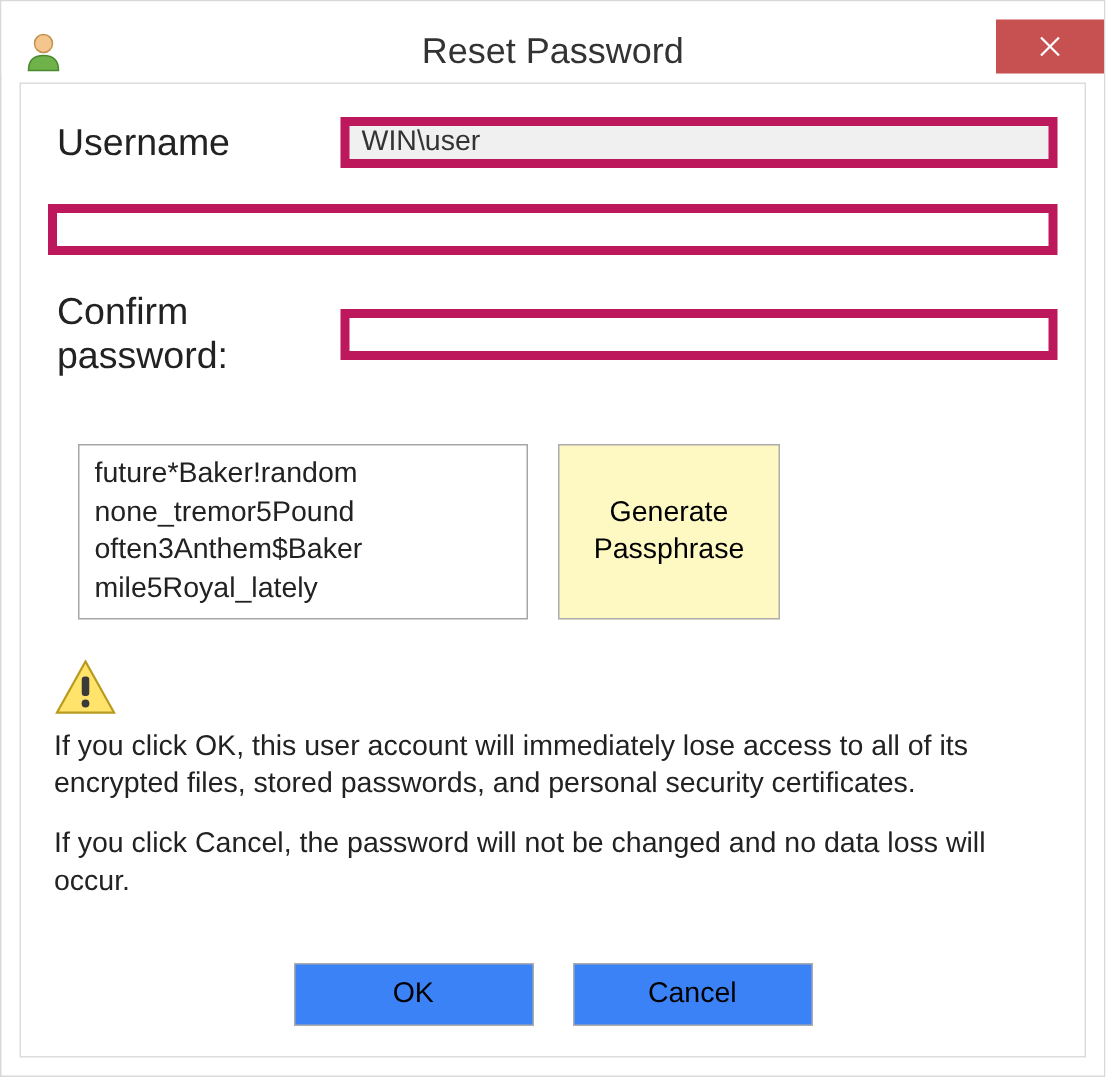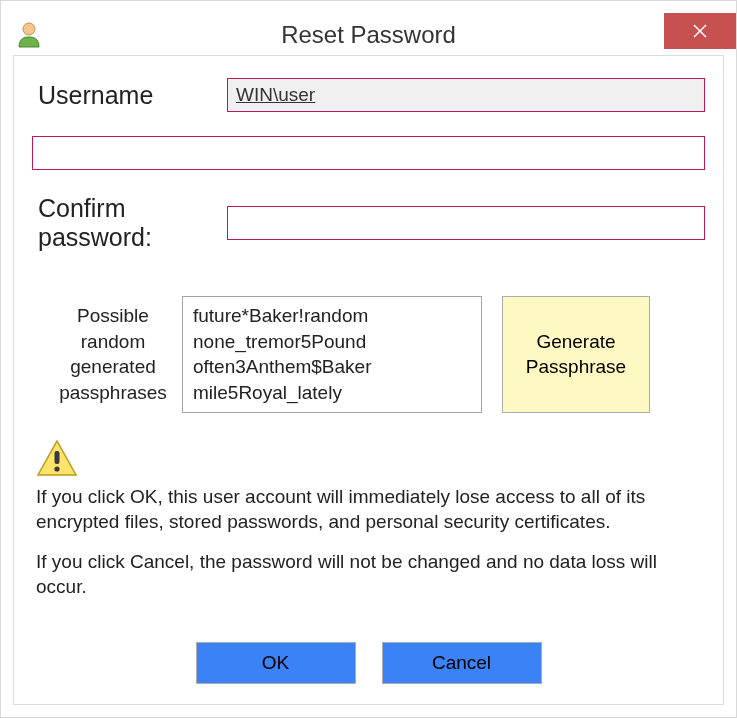--- a/index.html
+++ b/index.html
@@ -64,26 +64,25 @@
     }
     .form-label {
       width: 195px;
       font-size: 25px;
       color: #222;
       padding-left: 6px;
     }
     .form-input {
       flex: 1;
       height: 34px;
-      border: 1px solid #be185d;
+      border: 6px solid #be185d;
       padding: 4px 8px;
       font-size: 19px;
       font-family: inherit;
       background: #fff;
-      text-decoration: underline;
     }
     .form-input.readonly {
       background: #f0f0f0;
       color: #333;
     }
     .passphrase-row {
       display: flex;
       align-items: stretch;
       margin-top: 20px;
       margin-bottom: 12px;
@@ -176,21 +175,20 @@
     <div class="form-row">
       <input type="password" class="form-input" value="" style="">
     </div>
 
     <div class="form-row">
       <div class="form-label">Confirm password:</div>
       <input type="password" class="form-input" value="" style="">
     </div>
 
     <div class="passphrase-row">
-      <div class="passphrase-label">Possible random generated passphrases</div>
       <div class="passphrase-box">
         <div>future*Baker!random</div>
         <div>none_tremor5Pound</div>
         <div>often3Anthem$Baker</div>
         <div>mile5Royal_lately</div>
       </div>
       <button class="generate-btn">Generate Passphrase</button>
     </div>
 
     <div class="warning-area">

